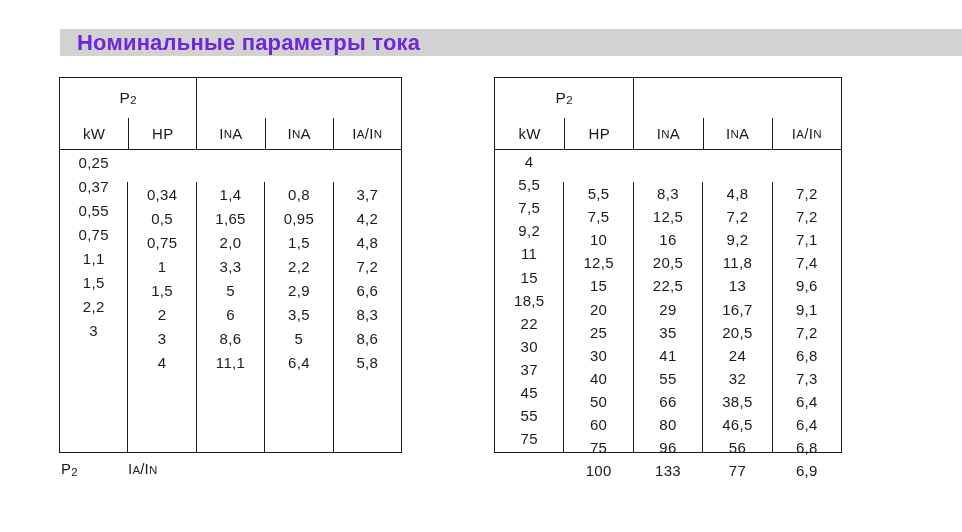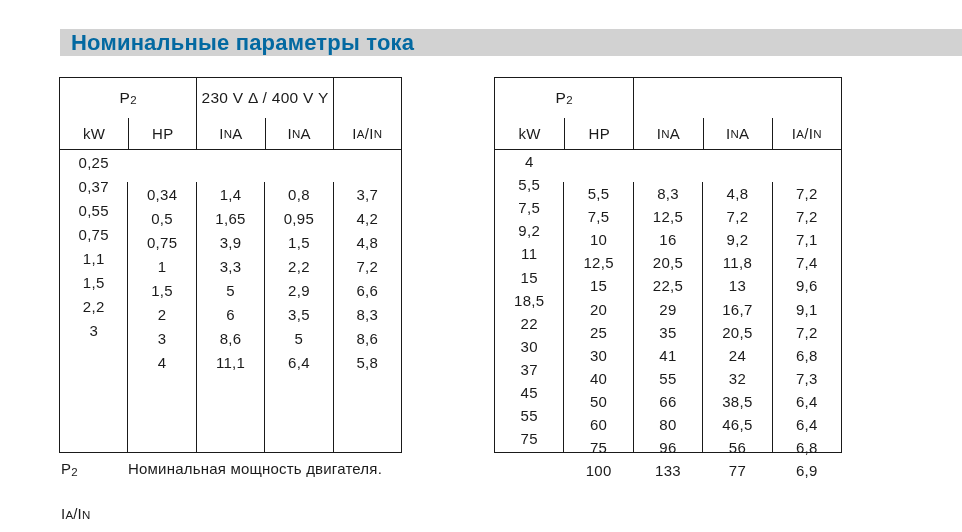--- a/index.html
+++ b/index.html
@@ -13,23 +13,23 @@
   }
   
   .title-bar{
     position:absolute;left:60px;top:29px;
     width:902px;height:27px;
     background:#d2d2d2;
     display:flex;align-items:center;
   }
   .title-bar .title-text{
     font-size:22px;font-weight:bold;
-    padding-left:11px;
+    padding-left:17px;
     letter-spacing:0.2px;
-    color:#0369a1;
+    color:#6d28d9;
     white-space:nowrap;
   }
   
   .tbl{
     position:absolute;top:77px;height:376px;
     border:1.5px solid #1a1a1a;
     background:#ffffff;
     box-sizing:border-box;
     font-size:15px;
   }
@@ -50,20 +50,21 @@
     height:31px;
   }
   .h-cols > div{
     display:flex;align-items:center;justify-content:center;
     letter-spacing:0.3px;
   }
   .h-cols > div + div{border-left:1.5px solid #1a1a1a;}
   .tbody{
     display:flex;
     height:calc(100% - 72.5px);
+    justify-content:center;
   }
   .tbody .col{flex:1 1 20%;}
   .tbody .col + .col{border-left:1.5px solid #1a1a1a;margin-top:32px;}
   .cell{
     display:flex;align-items:center;justify-content:center;
     letter-spacing:0.3px;
   }
   .tbl-left .cell{height:24px;}
   .tbl-right .cell{height:23.1px;}
   
@@ -88,21 +89,20 @@
     <span class="title-text">Номинальные параметры тока</span>
   </div>
 
   <section class="tbl tbl-left">
     <div class="thead">
       <div class="h-top">
         <div class="h-power">
             <span>P</span>
             <span class="sub">2</span>
           </div>
-        <div class="h-volt">230 V Δ / 400 V Y</div>
         <div class="h-empty"></div>
       </div>
       <div class="h-cols">
           <div>
             <span>kW</span>
           </div>
           <div>
             <span>HP</span>
           </div>
           <div>
@@ -140,21 +140,21 @@
           <div class="cell">0,75</div>
           <div class="cell">1</div>
           <div class="cell">1,5</div>
           <div class="cell">2</div>
           <div class="cell">3</div>
           <div class="cell">4</div>
         </div>
         <div class="col">
           <div class="cell">1,4</div>
           <div class="cell">1,65</div>
-          <div class="cell">3,9</div>
+          <div class="cell">2,0</div>
           <div class="cell">3,3</div>
           <div class="cell">5</div>
           <div class="cell">6</div>
           <div class="cell">8,6</div>
           <div class="cell">11,1</div>
         </div>
         <div class="col">
           <div class="cell">0,8</div>
           <div class="cell">0,95</div>
           <div class="cell">1,5</div>
@@ -285,17 +285,16 @@
           <div class="cell">6,4</div>
           <div class="cell">6,4</div>
           <div class="cell">6,8</div>
           <div class="cell">6,9</div>
         </div>
       </div>
   </section>
 
   <div class="footnotes">
       <div class="fn-term"><span>P</span><span class="sub">2</span></div>
-      <div class="fn-desc">Номинальная мощность двигателя.</div>
       <div class="fn-term"><span>I</span><span class="sc">A</span><span>/I</span><span class="sc">N</span></div>
     </div>
 
 </div>
 
 </body></html>

